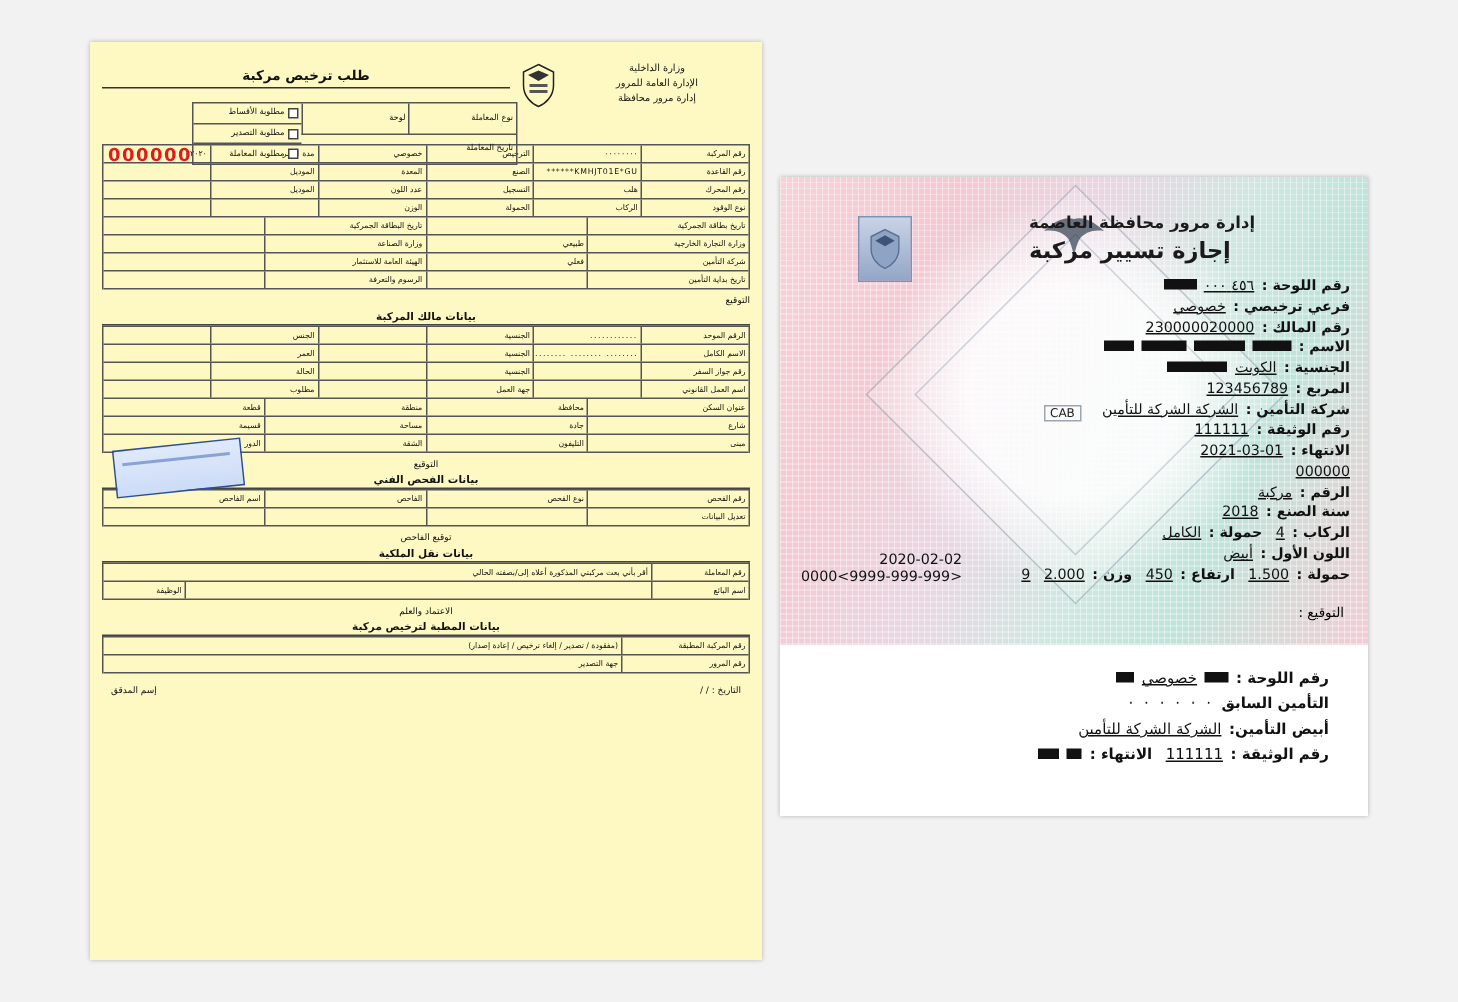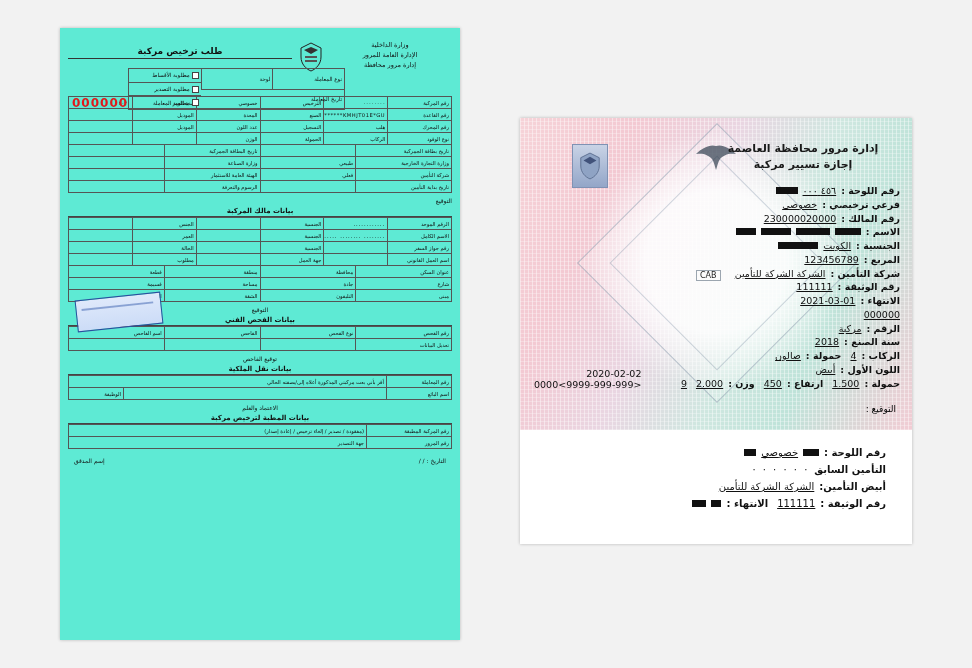--- a/index.html
+++ b/index.html
@@ -8,22 +8,23 @@
     background:#f2f2f2;
     font-family:"DejaVu Sans","Liberation Sans",sans-serif;
     overflow:hidden;
     position:relative;
   }
   .stage{position:absolute;inset:0;}
 
   
   .form-doc{
     position:absolute;left:60px;top:28px;width:400px;height:612px;
-    background:#5eead4;
+    background:#fef9c3;
     box-shadow:0 0 3px rgba(0,0,0,.25);
+    padding-left:48px;
   }
   .form-inner{
     position:absolute;left:8px;top:10px;right:8px;bottom:10px;
   }
   .form-head{
     position:relative;height:58px;
   }
   .ministry{
     position:absolute;right:2px;top:2px;text-align:center;width:120px;
     font-size:6.5px;line-height:1.55;color:#111;
@@ -118,25 +119,25 @@
     opacity:.85;
   }
   .card-emblem{
     position:absolute;left:52px;top:26px;width:34px;height:42px;
     background:linear-gradient(180deg,#c9d3e6,#93a6c8);
     border:1px solid #7f92b4;
     display:flex;align-items:center;justify-content:center;
   }
   .card-emblem svg{width:24px;height:30px;}
   .card-head{
-    position:absolute;right:4px;top:24px;text-align:center;width:210px;
+    position:absolute;right:16px;top:24px;text-align:left;width:210px;
     direction:rtl;color:#1a1a1a;
   }
   .card-head .l1{font-size:11px;font-weight:bold;}
-  .card-head .l2{font-size:11px;font-weight:bold;margin-top:3px;}
+  .card-head .l2{font-size:15px;font-weight:bold;margin-top:3px;}
   .fields{
     position:absolute;right:12px;top:66px;width:366px;direction:rtl;
     color:#111;
   }
   .frow{
     display:flex;align-items:baseline;gap:5px;font-size:9.5px;
     line-height:1.45;white-space:nowrap;
   }
   .frow .k{font-weight:bold;}
   .frow .v{font-weight:normal;text-decoration:underline;}
@@ -444,21 +445,21 @@
           <span class="v">مركبة</span>
         </div>
         <div class="frow">
           <span class="k">سنة الصنع :</span>
           <span class="v">2018</span>
         </div>
         <div class="frow">
           <span class="k">الركاب :</span>
           <span class="v">4</span>
           <span class="k pad">حمولة :</span>
-          <span class="v">صالون</span>
+          <span class="v">الكامل</span>
         </div>
         <div class="frow">
           <span class="k">اللون الأول :</span>
           <span class="v">أبيض</span>
         </div>
         <div class="frow">
           <span class="k">حمولة :</span>
           <span class="v">1.500</span>
           <span class="k pad">ارتفاع :</span>
           <span class="v">450</span>

